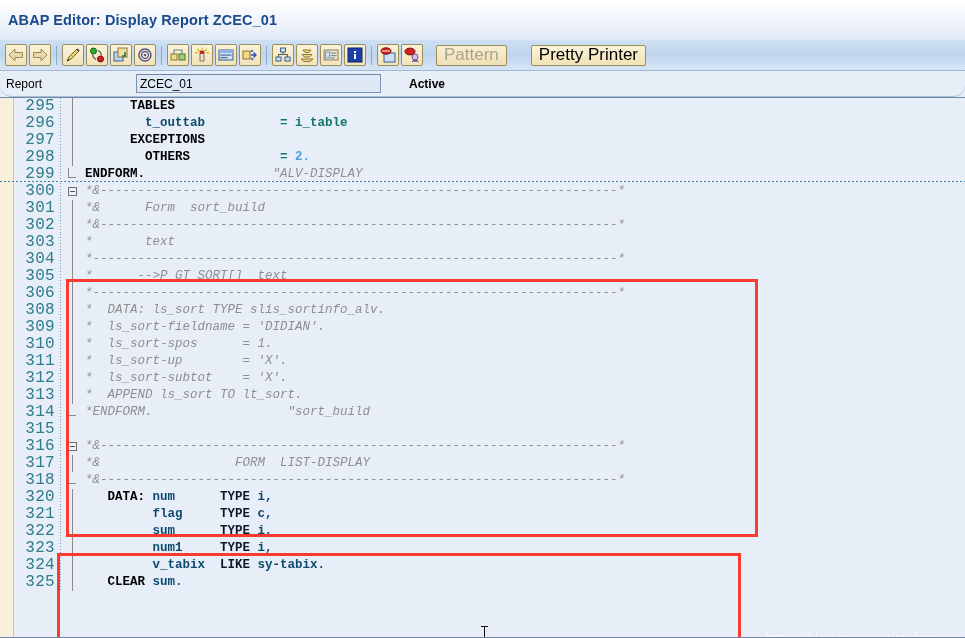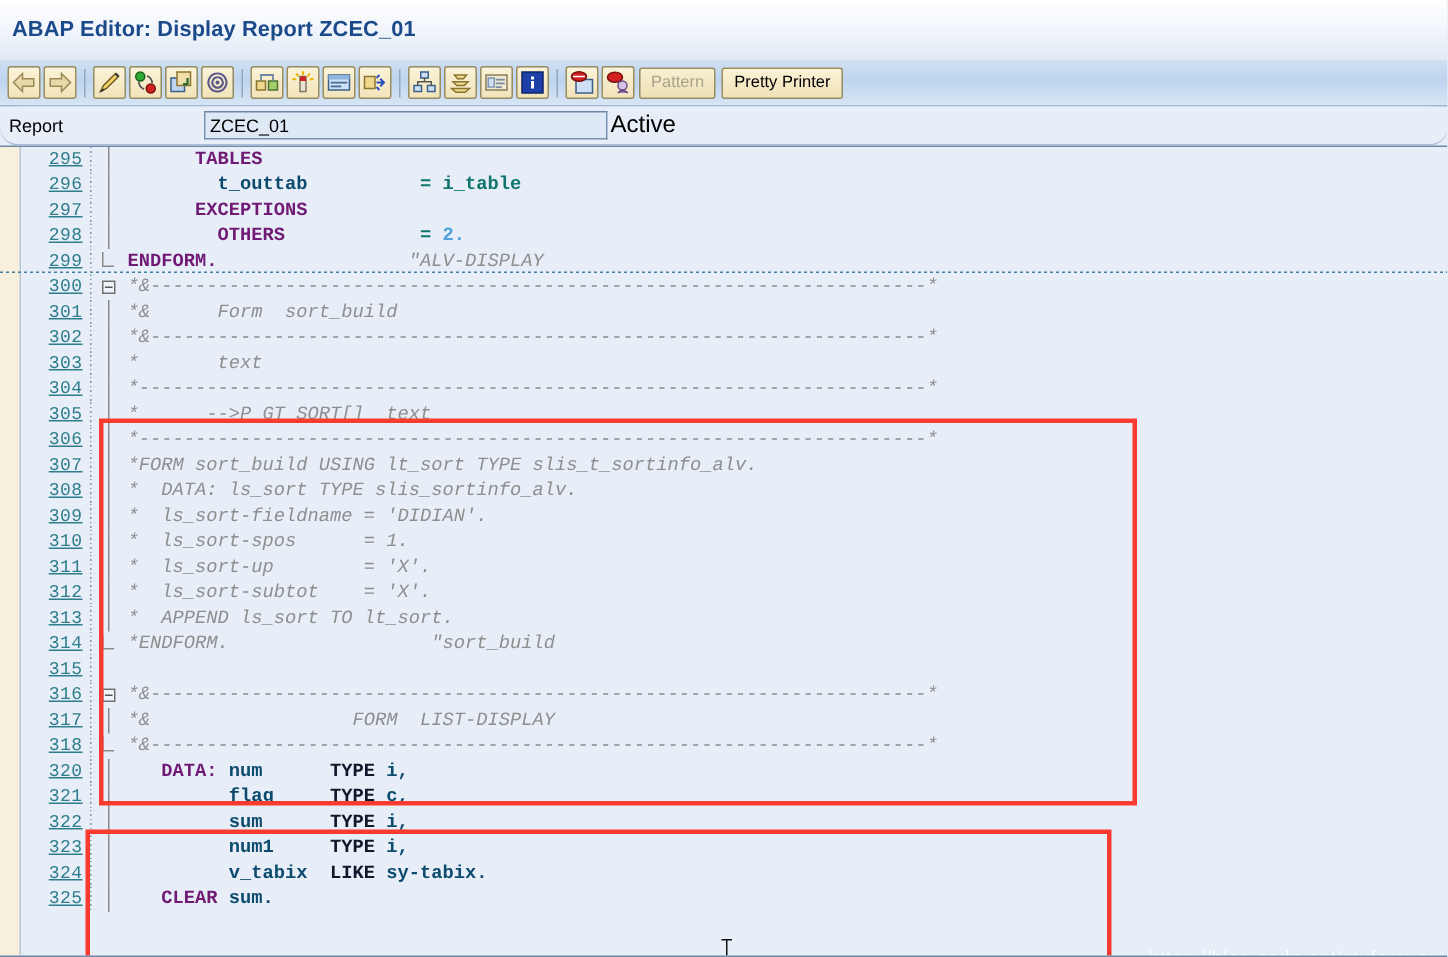--- a/index.html
+++ b/index.html
@@ -47,52 +47,52 @@
   .tb-sep{
     width:1px;height:19px;background:#8fa8c4;margin:0 4px;flex:none;
   }
   .tb-text{
     height:21px;
     border:1px solid #9a8d5e;
     background:linear-gradient(to bottom,#fbf3d8,#f1e2b6);
     border-radius:2px;
     padding:0 7px;
     display:flex;align-items:center;
-    font-size:11px;
-    margin:0 2px;
+    font-size:17px;
+    margin:0 12px;
     box-sizing:border-box;
     cursor:pointer;
     flex:none;
     white-space:nowrap;
   }
   .tb-text.disabled{color:#a9a48e;cursor:default;background:linear-gradient(to bottom,#f8f0d3,#efe0b4);}
   .tb-btn svg,.icn svg{display:block;}
   
   #reportbar{
     height:26px;
     background:#e8eef7;
     display:flex;align-items:center;
     padding-left:6px;
     box-sizing:border-box;
     border-bottom:1px solid #a9bdd6;
     border-radius:12px;
   }
   #report-label{width:130px;font-size:12px;}
   #report-input{
-    width:269px;height:19px;
+    width:245px;height:19px;
     background:#dfe9f6;
     border:1px solid #7a93b3;
     border-top-color:#6b86a8;
     font-family:"Liberation Sans", sans-serif;
     font-size:12px;
     padding:0 3px;
     box-sizing:border-box;
     color:#000;
   }
-  #report-status{margin-left:2px;font-size:16px;}
+  #report-status{margin-left:28px;font-size:12px;font-weight:bold;}
   
   #editor-wrap{
     position:relative;
     height:553px;
     background:#e7eef8;
     border-top:1px solid #6f8aa8;
     box-sizing:border-box;
     overflow:hidden;
   }
   #cream-strip{
@@ -109,44 +109,43 @@
     font-size:12.5px;
     line-height:17px;
   }
   .row{height:17px;display:flex;align-items:center;white-space:pre;}
   .lnum{
     width:46px;min-width:46px;
     text-align:right;
     padding-right:5px;
     color:#2e7d8c;
     box-sizing:border-box;
-    font-size:12px;
+    font-size:16px;
     letter-spacing:.3px;
-    text-decoration:underline;
   }
   .gutsep{
     width:1px;min-width:1px;height:17px;
     background-image:repeating-linear-gradient(to bottom,#7f99b4 0 1px,transparent 1px 3px);
   }
   .fold{
     width:22px;min-width:22px;
     display:flex;align-items:center;justify-content:center;
     box-sizing:border-box;
   }
   .fold .box{
     width:9px;height:9px;border:1px solid #707070;background:#eef3fa;
     position:relative;box-sizing:border-box;
   }
   .fold .box:after{
     content:"";position:absolute;left:1px;right:1px;top:3px;height:1px;background:#555;
   }
   .fold .vline{width:1px;height:17px;background:#8a8a8a;}
   .fold .endline{width:7px;height:9px;border-left:1px solid #8a8a8a;border-bottom:1px solid #8a8a8a;margin-top:-4px;}
   .code{flex:1;padding-left:2px;}
-  .kw{color:#701a75;font-weight:bold;}
+  .kw{color:#000000;font-weight:bold;}
   .kw2{color:#0f172a;font-weight:bold;}
   .plain{color:#0c4a6e;font-weight:bold;}
   .num{color:#4ea0dc;font-weight:bold;}
   .op{color:#0f766e;font-weight:bold;}
   .cmt{color:#8e8e8e;font-style:italic;}
   
   .redbox{position:absolute;border:3px solid #f93a2e;box-sizing:border-box;pointer-events:none;}
   #redbox1{left:66px;top:181px;width:692px;height:258px;}
   #redbox2{left:57px;top:455px;width:684px;height:183px;}
   
@@ -322,21 +321,20 @@
       <div class="row"><div class="lnum">297</div><div class="gutsep"></div><div class="fold"><div class="vline"></div></div><div class="code"><span class="plain">      </span><span class="kw">EXCEPTIONS</span></div></div>
       <div class="row"><div class="lnum">298</div><div class="gutsep"></div><div class="fold"><div class="vline"></div></div><div class="code"><span class="plain">        </span><span class="kw">OTHERS</span><span class="plain">            </span><span class="op">= </span><span class="num">2.</span></div></div>
       <div class="row"><div class="lnum">299</div><div class="gutsep"></div><div class="fold"><div class="endline"></div></div><div class="code"><span class="kw">ENDFORM.</span><span class="plain">                 </span><span class="cmt">"ALV-DISPLAY</span></div></div>
       <div class="row"><div class="lnum">300</div><div class="gutsep"></div><div class="fold"><div class="box"></div></div><div class="code"><span class="cmt">*&amp;---------------------------------------------------------------------*</span></div></div>
       <div class="row"><div class="lnum">301</div><div class="gutsep"></div><div class="fold"><div class="vline"></div></div><div class="code"><span class="cmt">*&amp;      Form  sort_build</span></div></div>
       <div class="row"><div class="lnum">302</div><div class="gutsep"></div><div class="fold"><div class="vline"></div></div><div class="code"><span class="cmt">*&amp;---------------------------------------------------------------------*</span></div></div>
       <div class="row"><div class="lnum">303</div><div class="gutsep"></div><div class="fold"><div class="vline"></div></div><div class="code"><span class="cmt">*       text</span></div></div>
       <div class="row"><div class="lnum">304</div><div class="gutsep"></div><div class="fold"><div class="vline"></div></div><div class="code"><span class="cmt">*----------------------------------------------------------------------*</span></div></div>
       <div class="row"><div class="lnum">305</div><div class="gutsep"></div><div class="fold"><div class="vline"></div></div><div class="code"><span class="cmt">*      --&gt;P_GT_SORT[]  text</span></div></div>
       <div class="row"><div class="lnum">306</div><div class="gutsep"></div><div class="fold"><div class="vline"></div></div><div class="code"><span class="cmt">*----------------------------------------------------------------------*</span></div></div>
-      <div class="row"><div class="lnum">307</div><div class="gutsep"></div><div class="fold"><div class="vline"></div></div><div class="code"><span class="cmt">*FORM sort_build USING lt_sort TYPE slis_t_sortinfo_alv.</span></div></div>
       <div class="row"><div class="lnum">308</div><div class="gutsep"></div><div class="fold"><div class="vline"></div></div><div class="code"><span class="cmt">*  DATA: ls_sort TYPE slis_sortinfo_alv.</span></div></div>
       <div class="row"><div class="lnum">309</div><div class="gutsep"></div><div class="fold"><div class="vline"></div></div><div class="code"><span class="cmt">*  ls_sort-fieldname = 'DIDIAN'.</span></div></div>
       <div class="row"><div class="lnum">310</div><div class="gutsep"></div><div class="fold"><div class="vline"></div></div><div class="code"><span class="cmt">*  ls_sort-spos      = 1.</span></div></div>
       <div class="row"><div class="lnum">311</div><div class="gutsep"></div><div class="fold"><div class="vline"></div></div><div class="code"><span class="cmt">*  ls_sort-up        = 'X'.</span></div></div>
       <div class="row"><div class="lnum">312</div><div class="gutsep"></div><div class="fold"><div class="vline"></div></div><div class="code"><span class="cmt">*  ls_sort-subtot    = 'X'.</span></div></div>
       <div class="row"><div class="lnum">313</div><div class="gutsep"></div><div class="fold"><div class="vline"></div></div><div class="code"><span class="cmt">*  APPEND ls_sort TO lt_sort.</span></div></div>
       <div class="row"><div class="lnum">314</div><div class="gutsep"></div><div class="fold"><div class="endline"></div></div><div class="code"><span class="cmt">*ENDFORM.</span><span class="plain">                  </span><span class="cmt">"sort_build</span></div></div>
       <div class="row"><div class="lnum">315</div><div class="gutsep"></div><div class="fold"></div><div class="code"></div></div>
       <div class="row"><div class="lnum">316</div><div class="gutsep"></div><div class="fold"><div class="box"></div></div><div class="code"><span class="cmt">*&amp;---------------------------------------------------------------------*</span></div></div>
       <div class="row"><div class="lnum">317</div><div class="gutsep"></div><div class="fold"><div class="vline"></div></div><div class="code"><span class="cmt">*&amp;                  FORM  LIST-DISPLAY</span></div></div>

